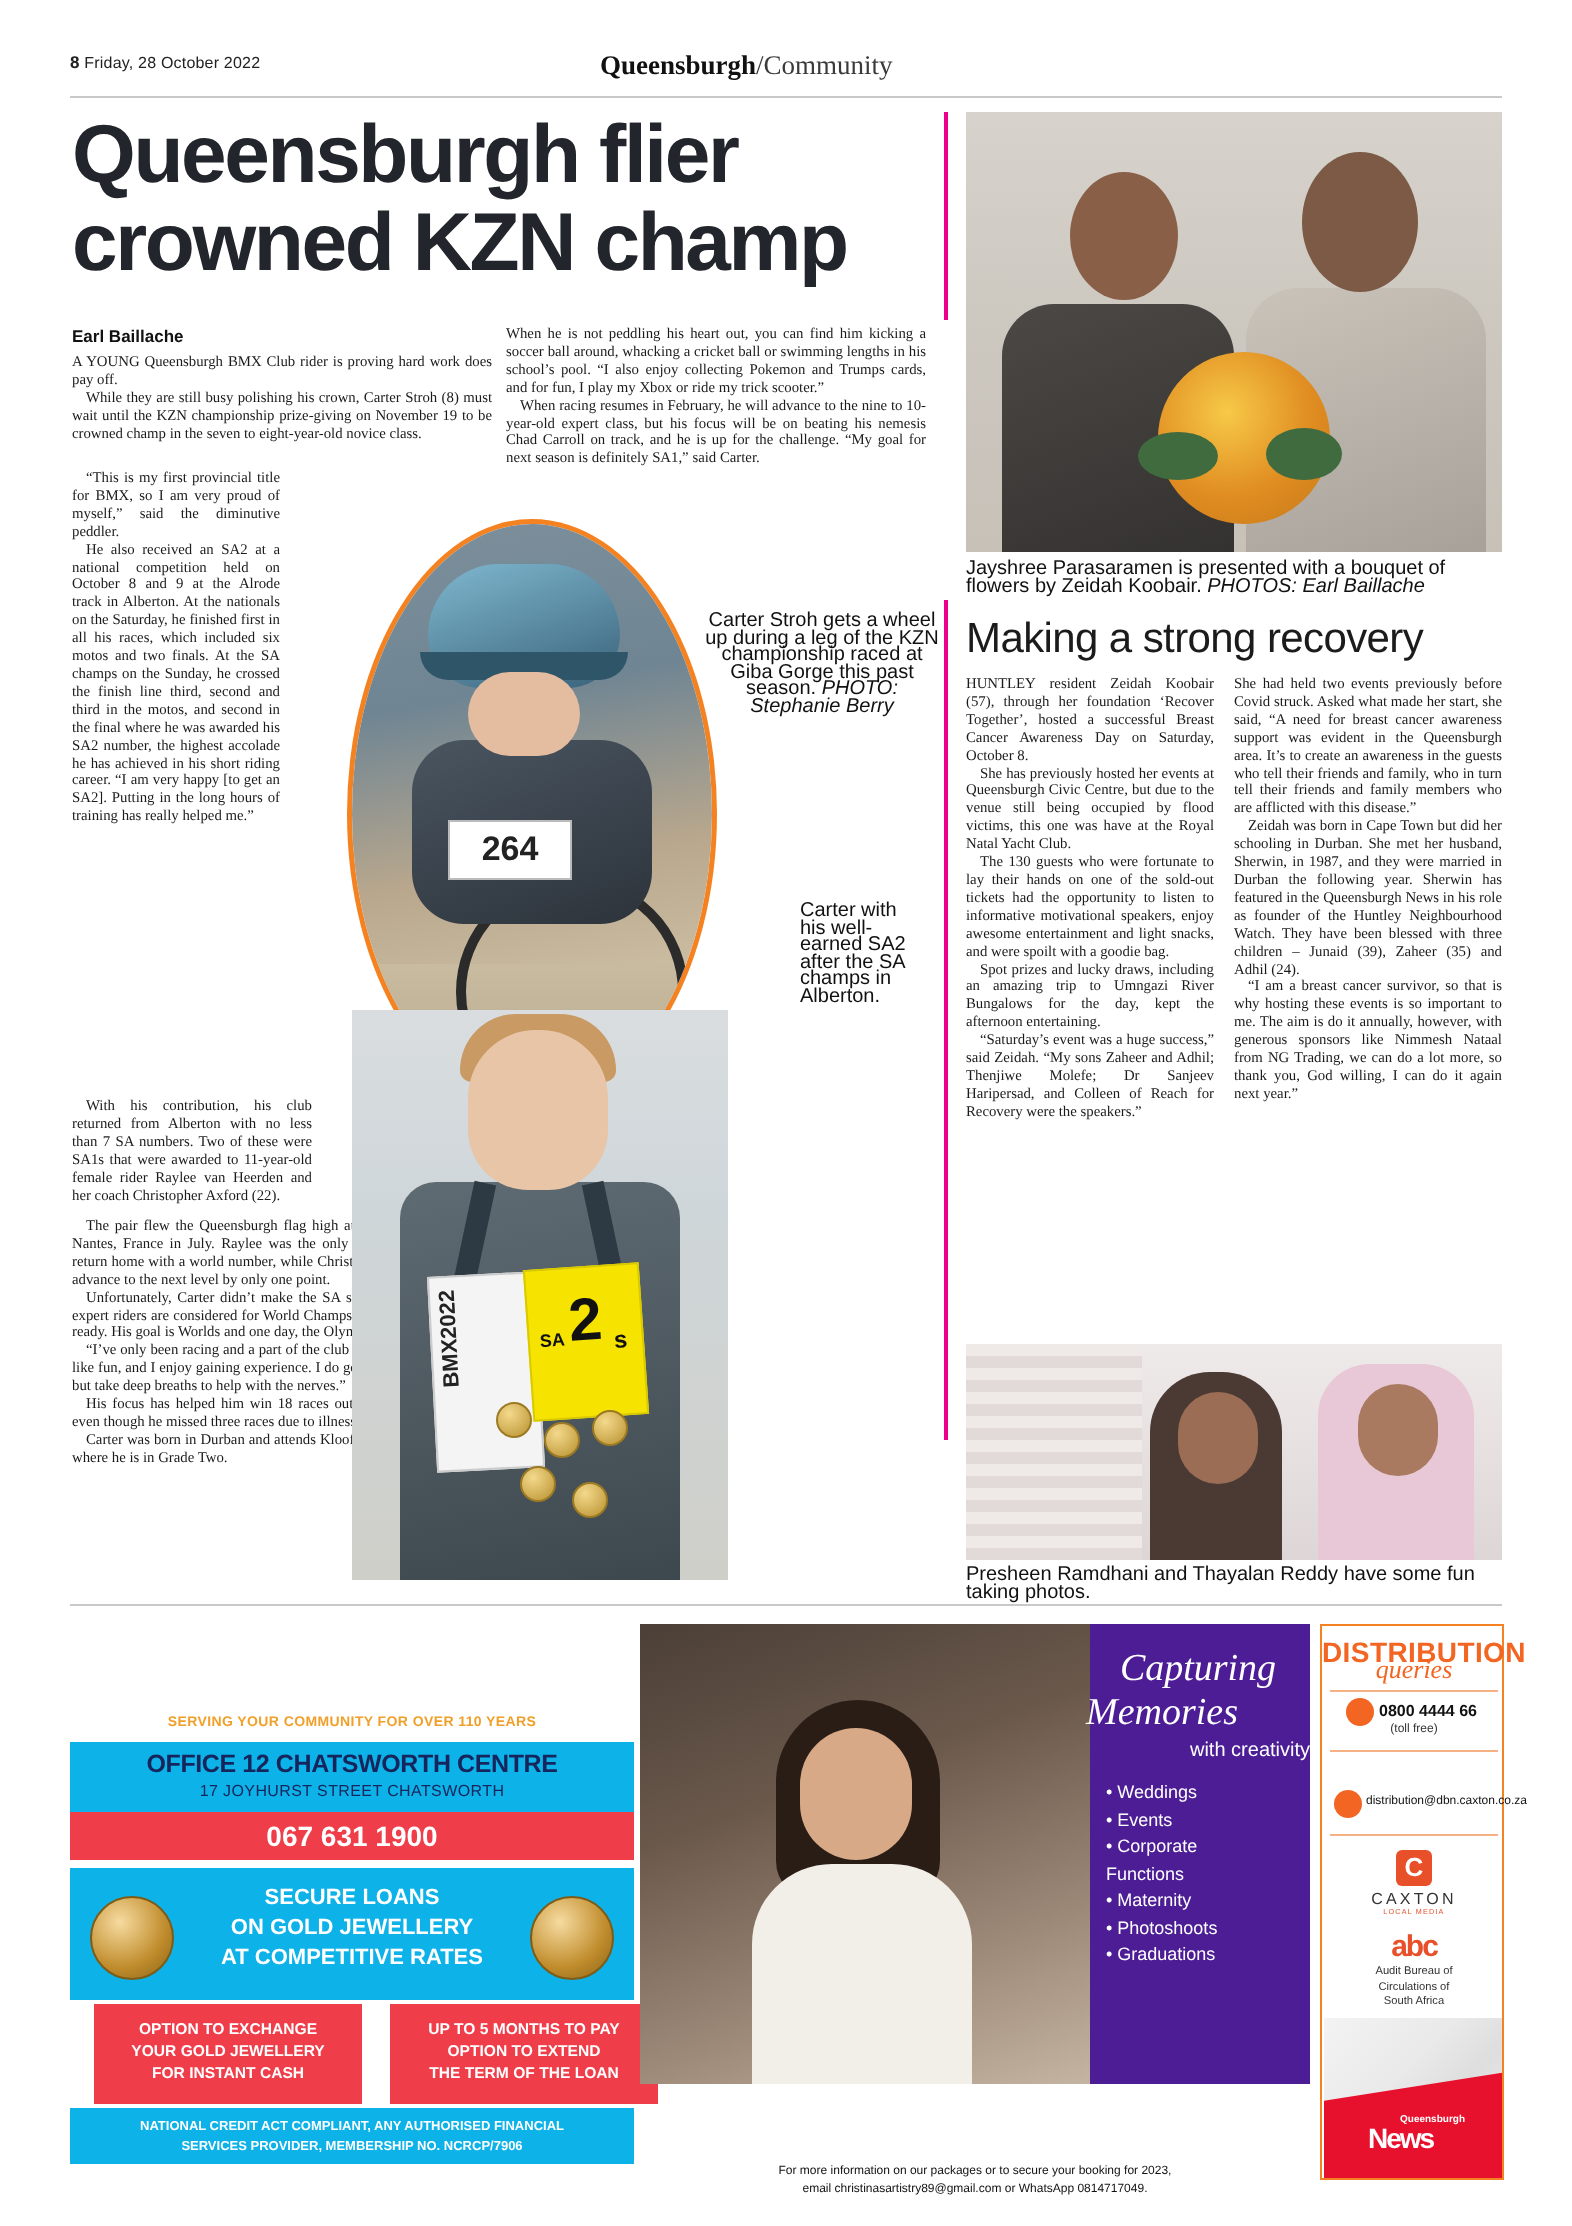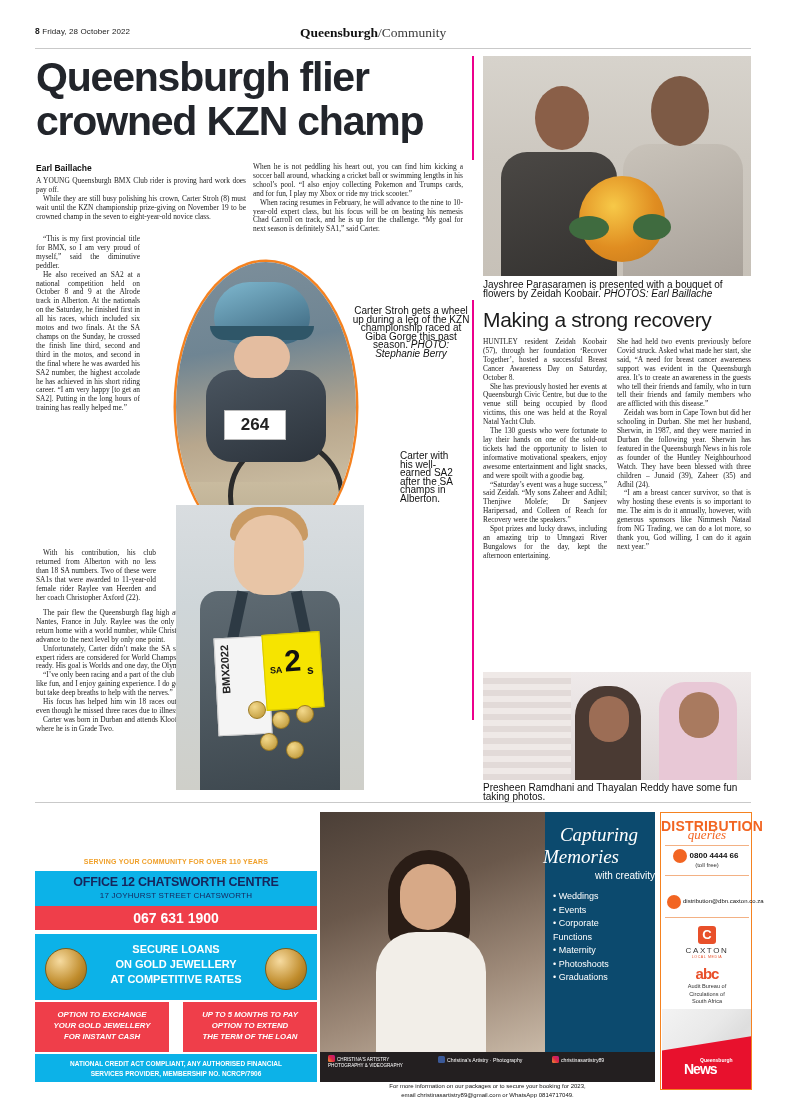--- a/index.html
+++ b/index.html
@@ -97,29 +97,29 @@
   .cg-office{position:absolute;left:0;top:59px;width:282px;height:35px;background:#0cb2e8;}
   .cg-office .l1{position:absolute;left:0;top:4px;width:282px;text-align:center;font-family:"Liberation Sans",sans-serif;font-weight:bold;font-size:12.5px;color:#16255c;letter-spacing:-0.2px;}
   .cg-office .l2{position:absolute;left:0;top:20px;width:282px;text-align:center;font-family:"Liberation Sans",sans-serif;font-size:8px;color:#16255c;letter-spacing:.2px;}
   .cg-phone{position:absolute;left:0;top:94px;width:282px;height:24px;background:#ef3e4a;}
   .cg-phone span{position:absolute;left:0;top:4px;width:282px;text-align:center;font-family:"Liberation Sans",sans-serif;font-weight:bold;font-size:14px;color:#fff;}
   .cg-secure{position:absolute;left:0;top:122px;width:282px;height:66px;background:#0cb2e8;}
   .cg-secure .txt{position:absolute;left:0;top:8px;width:282px;text-align:center;font-family:"Liberation Sans",sans-serif;font-weight:bold;font-size:11px;line-height:15px;color:#fff;}
   .coin{position:absolute;top:14px;width:40px;height:40px;border-radius:50%;
     background:radial-gradient(circle at 35% 30%,#f6dba0,#c08c2c 60%,#8a6418 100%);border:1px solid #7e5c16;}
   .coin.l{left:10px;} .coin.r{right:10px;}
-  .cg-opts{position:absolute;left:0;top:190px;width:322px;height:50px;font-style:italic;}
+  .cg-opts{position:absolute;left:12px;top:190px;width:322px;height:50px;}
   .cg-opt{position:absolute;top:0;width:134px;height:50px;background:#ef3e4a;
     font-family:"Liberation Sans",sans-serif;font-weight:bold;font-size:7.8px;line-height:11px;color:#fff;text-align:center;padding-top:7px;box-sizing:border-box;}
   .cg-opt.a{left:0;} .cg-opt.b{left:148px;}
   .cg-foot{position:absolute;left:0;top:242px;width:282px;height:28px;background:#0cb2e8;
     font-family:"Liberation Sans",sans-serif;font-weight:bold;font-size:6.5px;line-height:9.5px;color:#fff;text-align:center;padding-top:5px;box-sizing:border-box;}
 
   
-  .ad-cap{position:absolute;left:320px;top:812px;width:335px;height:270px;background:#0c4a6e;overflow:hidden;}
+  .ad-cap{position:absolute;left:320px;top:812px;width:335px;height:230px;background:#4c1d95;overflow:hidden;}
   .cap-photo{position:absolute;left:0;top:0;width:225px;height:240px;
     background:linear-gradient(160deg,#4b3f37 0%,#6a584b 35%,#9e8a79 70%,#c9b9a7 100%);}
   .cap-girl-h{position:absolute;left:80px;top:52px;width:56px;height:66px;border-radius:28px;background:#d7a987;}
   .cap-girl-hair{position:absolute;left:68px;top:38px;width:82px;height:100px;border-radius:42px 42px 20px 20px;background:#2a1d16;}
   .cap-girl-b{position:absolute;left:56px;top:120px;width:110px;height:120px;border-radius:40px 40px 0 0;background:#f2eee8;}
   .cap-right{position:absolute;left:225px;top:0;width:110px;height:240px;}
   .cap-t1{position:absolute;left:-2px;top:12px;width:112px;text-align:center;
     font-family:"Liberation Serif",serif;font-style:italic;font-size:19px;color:#fff;}
   .cap-t2{position:absolute;left:-2px;top:34px;width:112px;text-align:left;
     font-family:"Liberation Serif",serif;font-style:italic;font-size:19px;color:#fff;}
@@ -186,21 +186,21 @@
 
   <div class="col" style="left:36px;top:177px;width:210px;">
     <p class="first">A YOUNG Queensburgh BMX Club rider is proving hard work does pay off.</p>
     <p>While they are still busy polishing his crown, Carter Stroh (8) must wait until the KZN championship prize-giving on November 19 to be crowned champ in the seven to eight-year-old novice class.</p>
   </div>
   <div class="col" style="left:36px;top:235px;width:104px;">
     <p>“This is my first provincial title for BMX, so I am very proud of myself,” said the diminutive peddler.</p>
     <p>He also received an SA2 at a national competition held on October 8 and 9 at the Alrode track in Alberton. At the nationals on the Saturday, he finished first in all his races, which included six motos and two finals. At the SA champs on the Sunday, he crossed the finish line third, second and third in the motos, and second in the final where he was awarded his SA2 number, the highest accolade he has achieved in his short riding career. “I am very happy [to get an SA2]. Putting in the long hours of training has really helped me.”</p>
   </div>
   <div class="col" style="left:36px;top:549px;width:120px;">
-    <p>With his contribution, his club returned from Alberton with no less than 18 SA numbers. Two of these were SA1s that were awarded to 11-year-old female rider Raylee van Heerden and her coach Christopher Axford (22).</p>
+    <p>With his contribution, his club returned from Alberton with no less than 7 SA numbers. Two of these were SA1s that were awarded to 11-year-old female rider Raylee van Heerden and her coach Christopher Axford (22).</p>
   </div>
   <div class="col" style="left:36px;top:609px;width:210px;">
     <p>The pair flew the Queensburgh flag high at the World Champs in Nantes, France in July. Raylee was the only South African rider to return home with a world number, while Christopher missed the cut to advance to the next level by only one point.</p>
     <p>Unfortunately, Carter didn’t make the SA squad this year, as only expert riders are considered for World Champs, and he felt he was not ready. His goal is Worlds and one day, the Olympics.</p>
     <p>“I’ve only been racing and a part of the club for two years. It looked like fun, and I enjoy gaining experience. I do get nervous before a race but take deep breaths to help with the nerves.”</p>
     <p>His focus has helped him win 18 races out of the 23 this season, even though he missed three races due to illness.</p>
     <p>Carter was born in Durban and attends Kloof Junior Primary School where he is in Grade Two.</p>
   </div>
 
   <div class="col" style="left:253px;top:163px;width:210px;">
@@ -262,24 +262,24 @@
   <div class="cap" style="left:483px;top:281px;width:270px;">
     <span>Jayshree Parasaramen is presented with a bouquet of flowers by Zeidah Koobair.</span>
     <i>PHOTOS:</i>
     <i>Earl Baillache</i>
   </div>
 
   <div class="sub-head">Making a strong recovery</div>
 
   <div class="col" style="left:483px;top:338px;width:124px;">
     <p class="first">HUNTLEY resident Zeidah Koobair (57), through her foundation ‘Recover Together’, hosted a successful Breast Cancer Awareness Day on Saturday, October 8.</p>
-    <p>She has previously hosted her events at Queensburgh Civic Centre, but due to the venue still being occupied by flood victims, this one was held at the Royal Natal Yacht Club.</p>
+    <p>She has previously hosted her events at Queensburgh Civic Centre, but due to the venue still being occupied by flood victims, this one was have at the Royal Natal Yacht Club.</p>
     <p>The 130 guests who were fortunate to lay their hands on one of the sold-out tickets had the opportunity to listen to informative motivational speakers, enjoy awesome entertainment and light snacks, and were spoilt with a goodie bag.</p>
+    <p>Spot prizes and lucky draws, including an amazing trip to Umngazi River Bungalows for the day, kept the afternoon entertaining.</p>
     <p>“Saturday’s event was a huge success,” said Zeidah. “My sons Zaheer and Adhil; Thenjiwe Molefe; Dr Sanjeev Haripersad, and Colleen of Reach for Recovery were the speakers.”</p>
-    <p>Spot prizes and lucky draws, including an amazing trip to Umngazi River Bungalows for the day, kept the afternoon entertaining.</p>
   </div>
   <div class="col" style="left:617px;top:338px;width:134px;">
     <p class="first">She had held two events previously before Covid struck. Asked what made her start, she said, “A need for breast cancer awareness support was evident in the Queensburgh area. It’s to create an awareness in the guests who tell their friends and family, who in turn tell their friends and family members who are afflicted with this disease.”</p>
     <p>Zeidah was born in Cape Town but did her schooling in Durban. She met her husband, Sherwin, in 1987, and they were married in Durban the following year. Sherwin has featured in the Queensburgh News in his role as founder of the Huntley Neighbourhood Watch. They have been blessed with three children – Junaid (39), Zaheer (35) and Adhil (24).</p>
     <p>“I am a breast cancer survivor, so that is why hosting these events is so important to me. The aim is do it annually, however, with generous sponsors like Nimmesh Nataal from NG Trading, we can do a lot more, so thank you, God willing, I can do it again next year.”</p>
   </div>
 
   <div class="twophoto">
     <div style="position:absolute;left:0;top:0;width:88px;height:108px;background:repeating-linear-gradient(180deg,#efe9e7 0 6px,#e2dad8 6px 12px);"></div>
     <div style="position:absolute;left:92px;top:14px;width:66px;height:94px;border-radius:30px 30px 0 0;background:#4a3a33;"></div>

